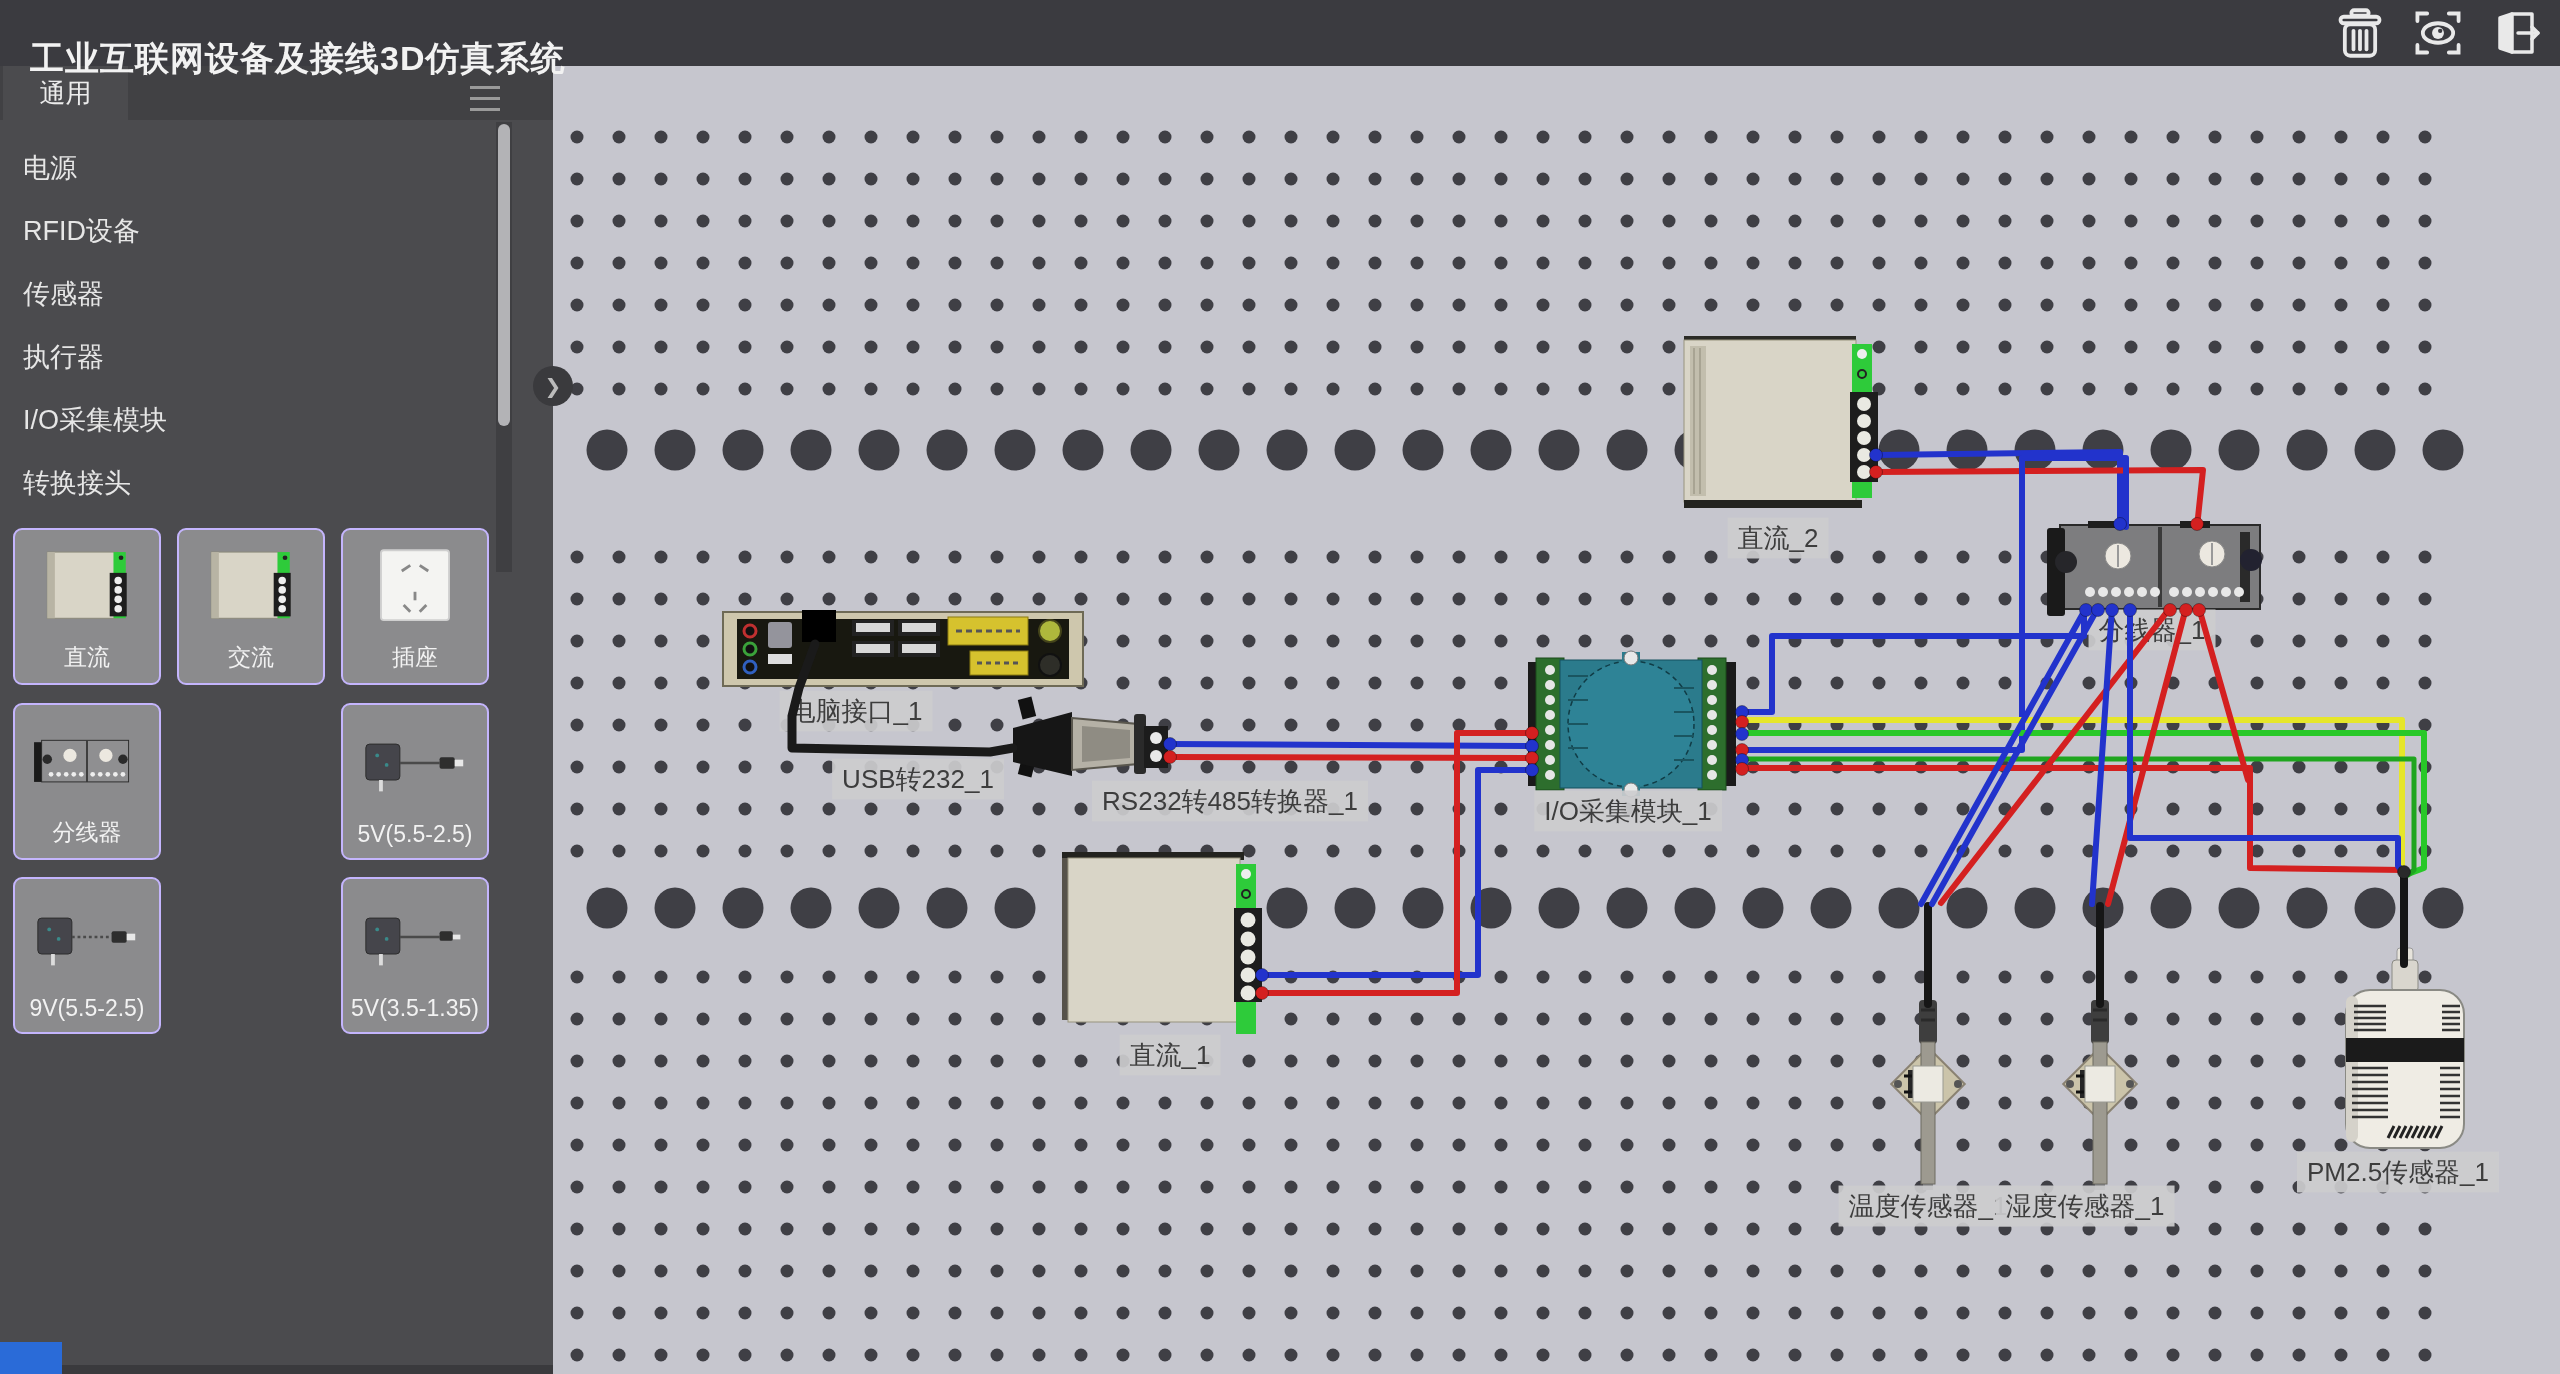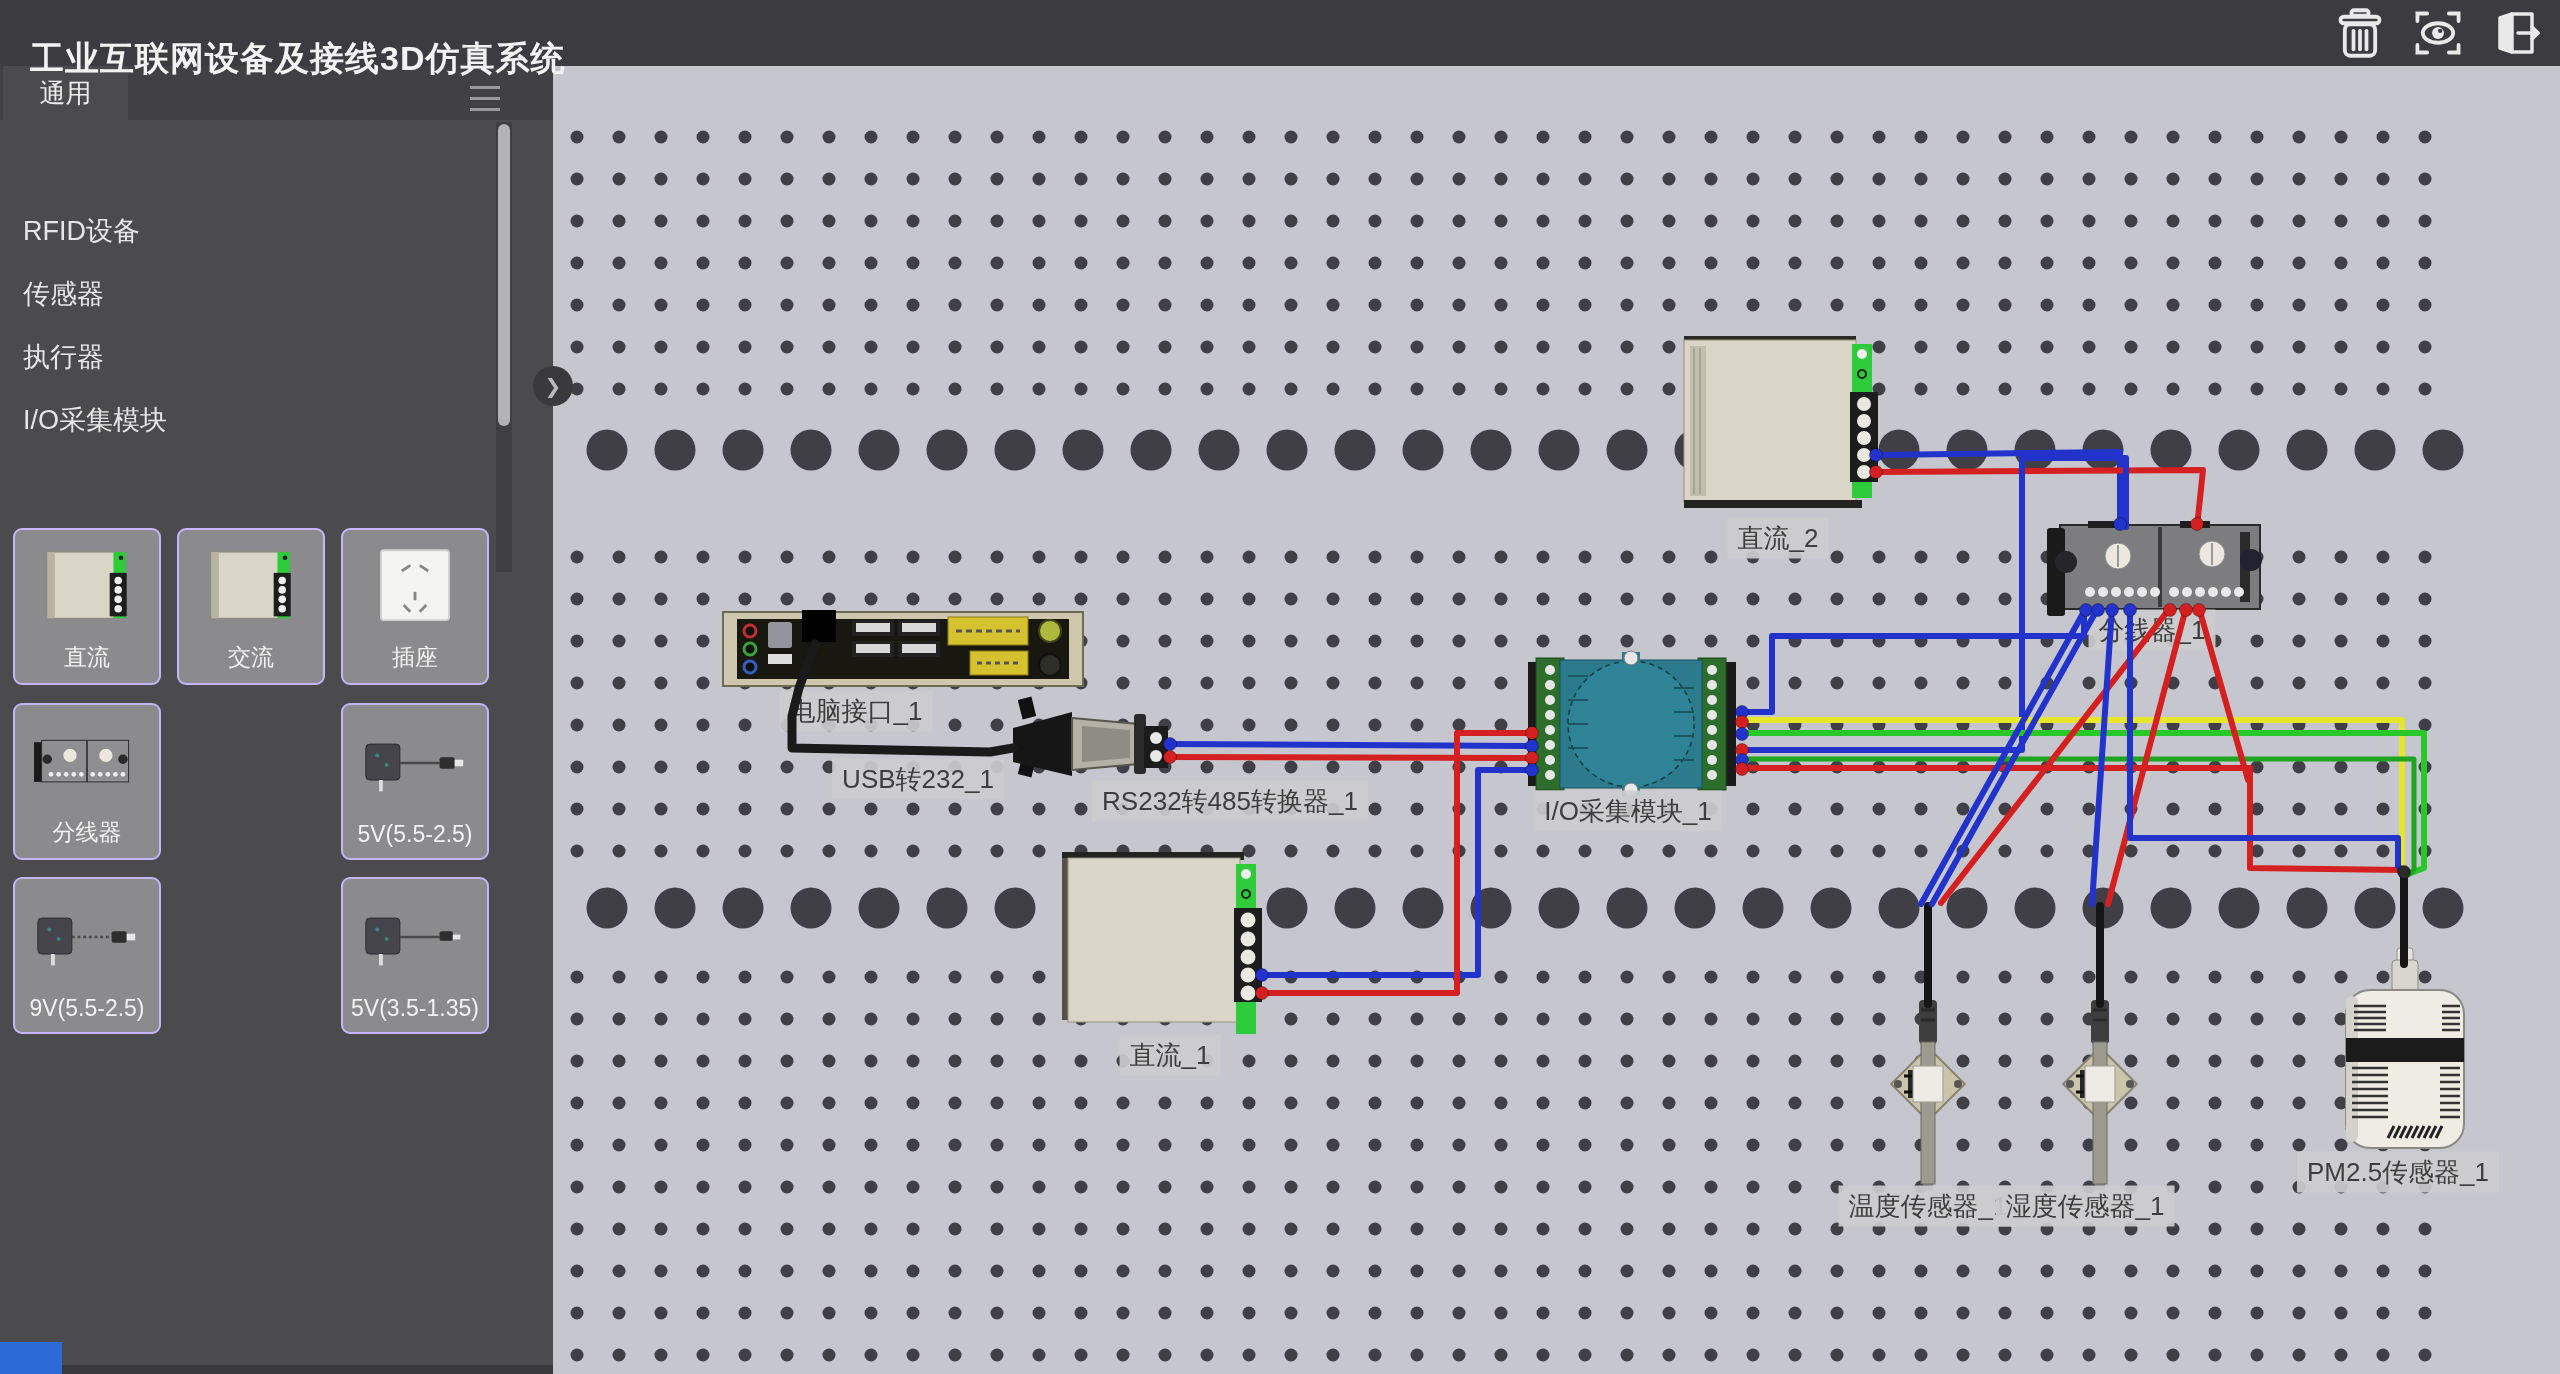--- a/index.html
+++ b/index.html
@@ -1542,24 +1542,26 @@
 
 <div id="sidebar">
   <div id="tabstrip">
     <div id="tab-general">通用</div>
     <div id="hamburger">
           <div></div>
           <div></div>
           <div></div>
         </div>
   </div>
+  <div class="menu-item" style="top:74px">电源</div>
   <div class="menu-item" style="top:137px">RFID设备</div>
   <div class="menu-item" style="top:200px">传感器</div>
   <div class="menu-item" style="top:326px">I/O采集模块</div>
   <div class="menu-item" style="top:263px">执行器</div>
+  <div class="menu-item" style="top:389px">转换接头</div>
   <div id="scroll-track"></div>
   <div id="scroll-thumb"></div>
 
   <div class="tile" style="left:13px;top:462px">
     <svg viewBox="-74 -55 148 110">
           <rect x="-42" y="-38" width="74" height="70" fill="#d9d5c7" stroke="#8a8878"></rect>
           <rect x="-42" y="-38" width="8" height="70" fill="#b8b4a4"></rect>
           <rect x="28" y="-38" width="13" height="70" fill="#2ecb3a"></rect>
           <rect x="24" y="-16" width="18" height="46" fill="#1d1d1d"></rect>
           <circle cx="33" cy="-8" r="4" fill="#eee"></circle>

